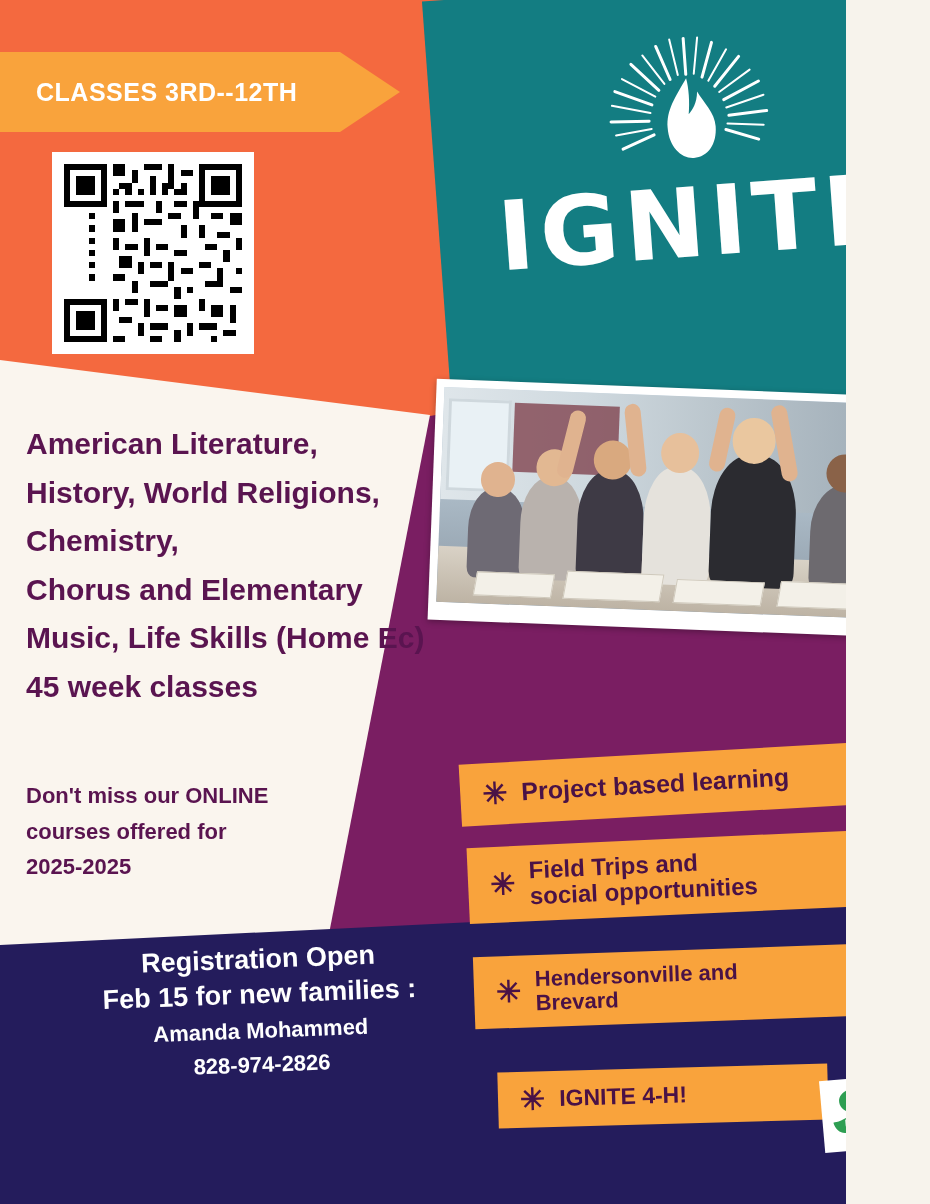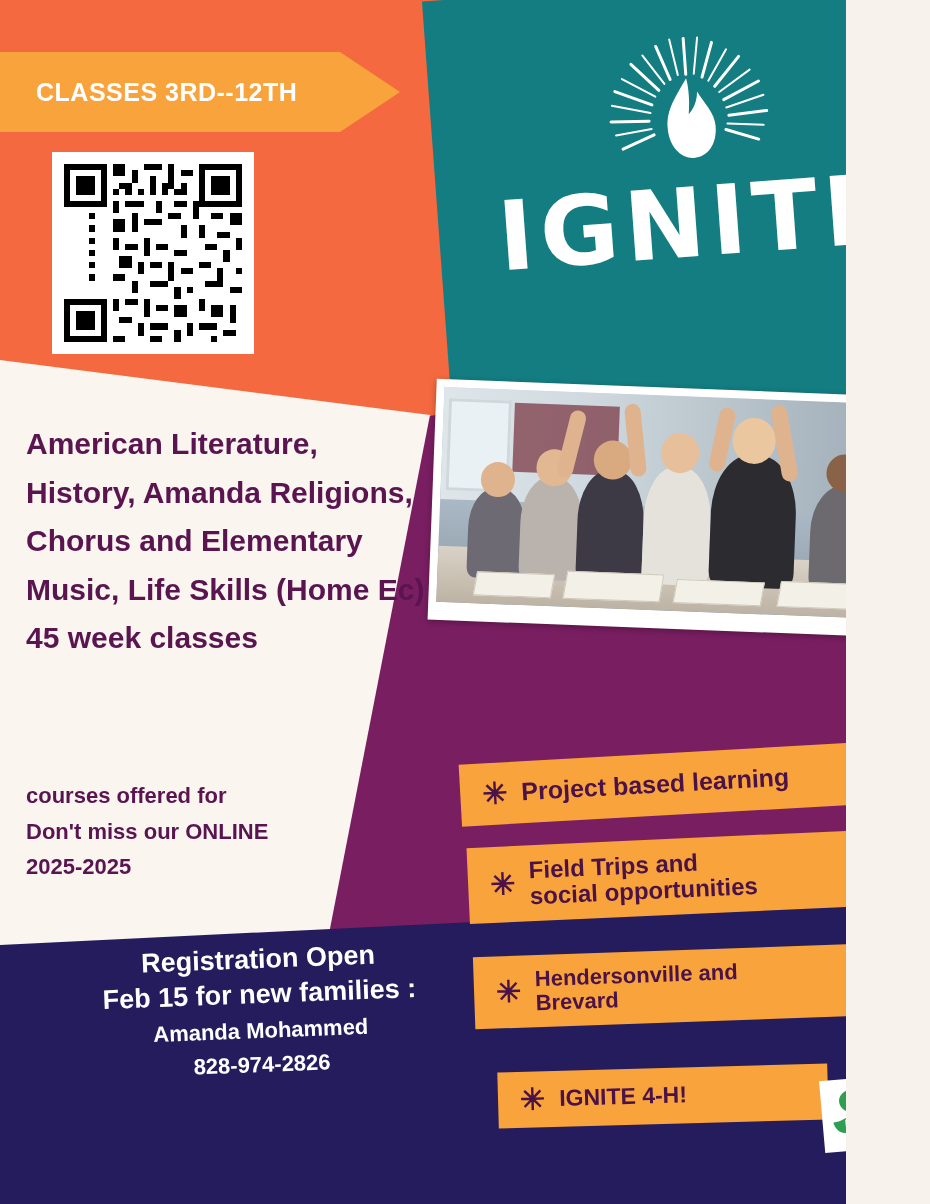--- a/index.html
+++ b/index.html
@@ -441,29 +441,30 @@
 
       <div class="paper" style="left:8%;  width:16%; height:10%;"></div>
       <div class="paper" style="left:27%; width:20%; height:12%;"></div>
       <div class="paper" style="left:50%; width:18%; height:10%;"></div>
       <div class="paper" style="left:72%; width:20%; height:11%;"></div>
     </div>
   </div>
 
   <div class="subjects">
     <div>American Literature,</div>
-    <div>History, Amanda Religions,</div>
+    <div>History, World Religions,</div>
+    <div>Chemistry,</div>
     <div>Chorus and Elementary</div>
     <div>Music, Life Skills (Home Ec)</div>
     <div>45 week classes</div>
   </div>
 
   <div class="online-note">
+    <div>Don't miss our ONLINE</div>
     <div>courses offered for</div>
-    <div>Don't miss our ONLINE</div>
     <div>2025-2025</div>
   </div>
 
   <div class="registration">
     <div class="reg-l1">Registration Open</div>
     <div class="reg-l1">Feb 15 for new families :</div>
     <div class="reg-l2">Amanda Mohammed</div>
     <div class="reg-l2">828-974-2826</div>
   </div>
 

